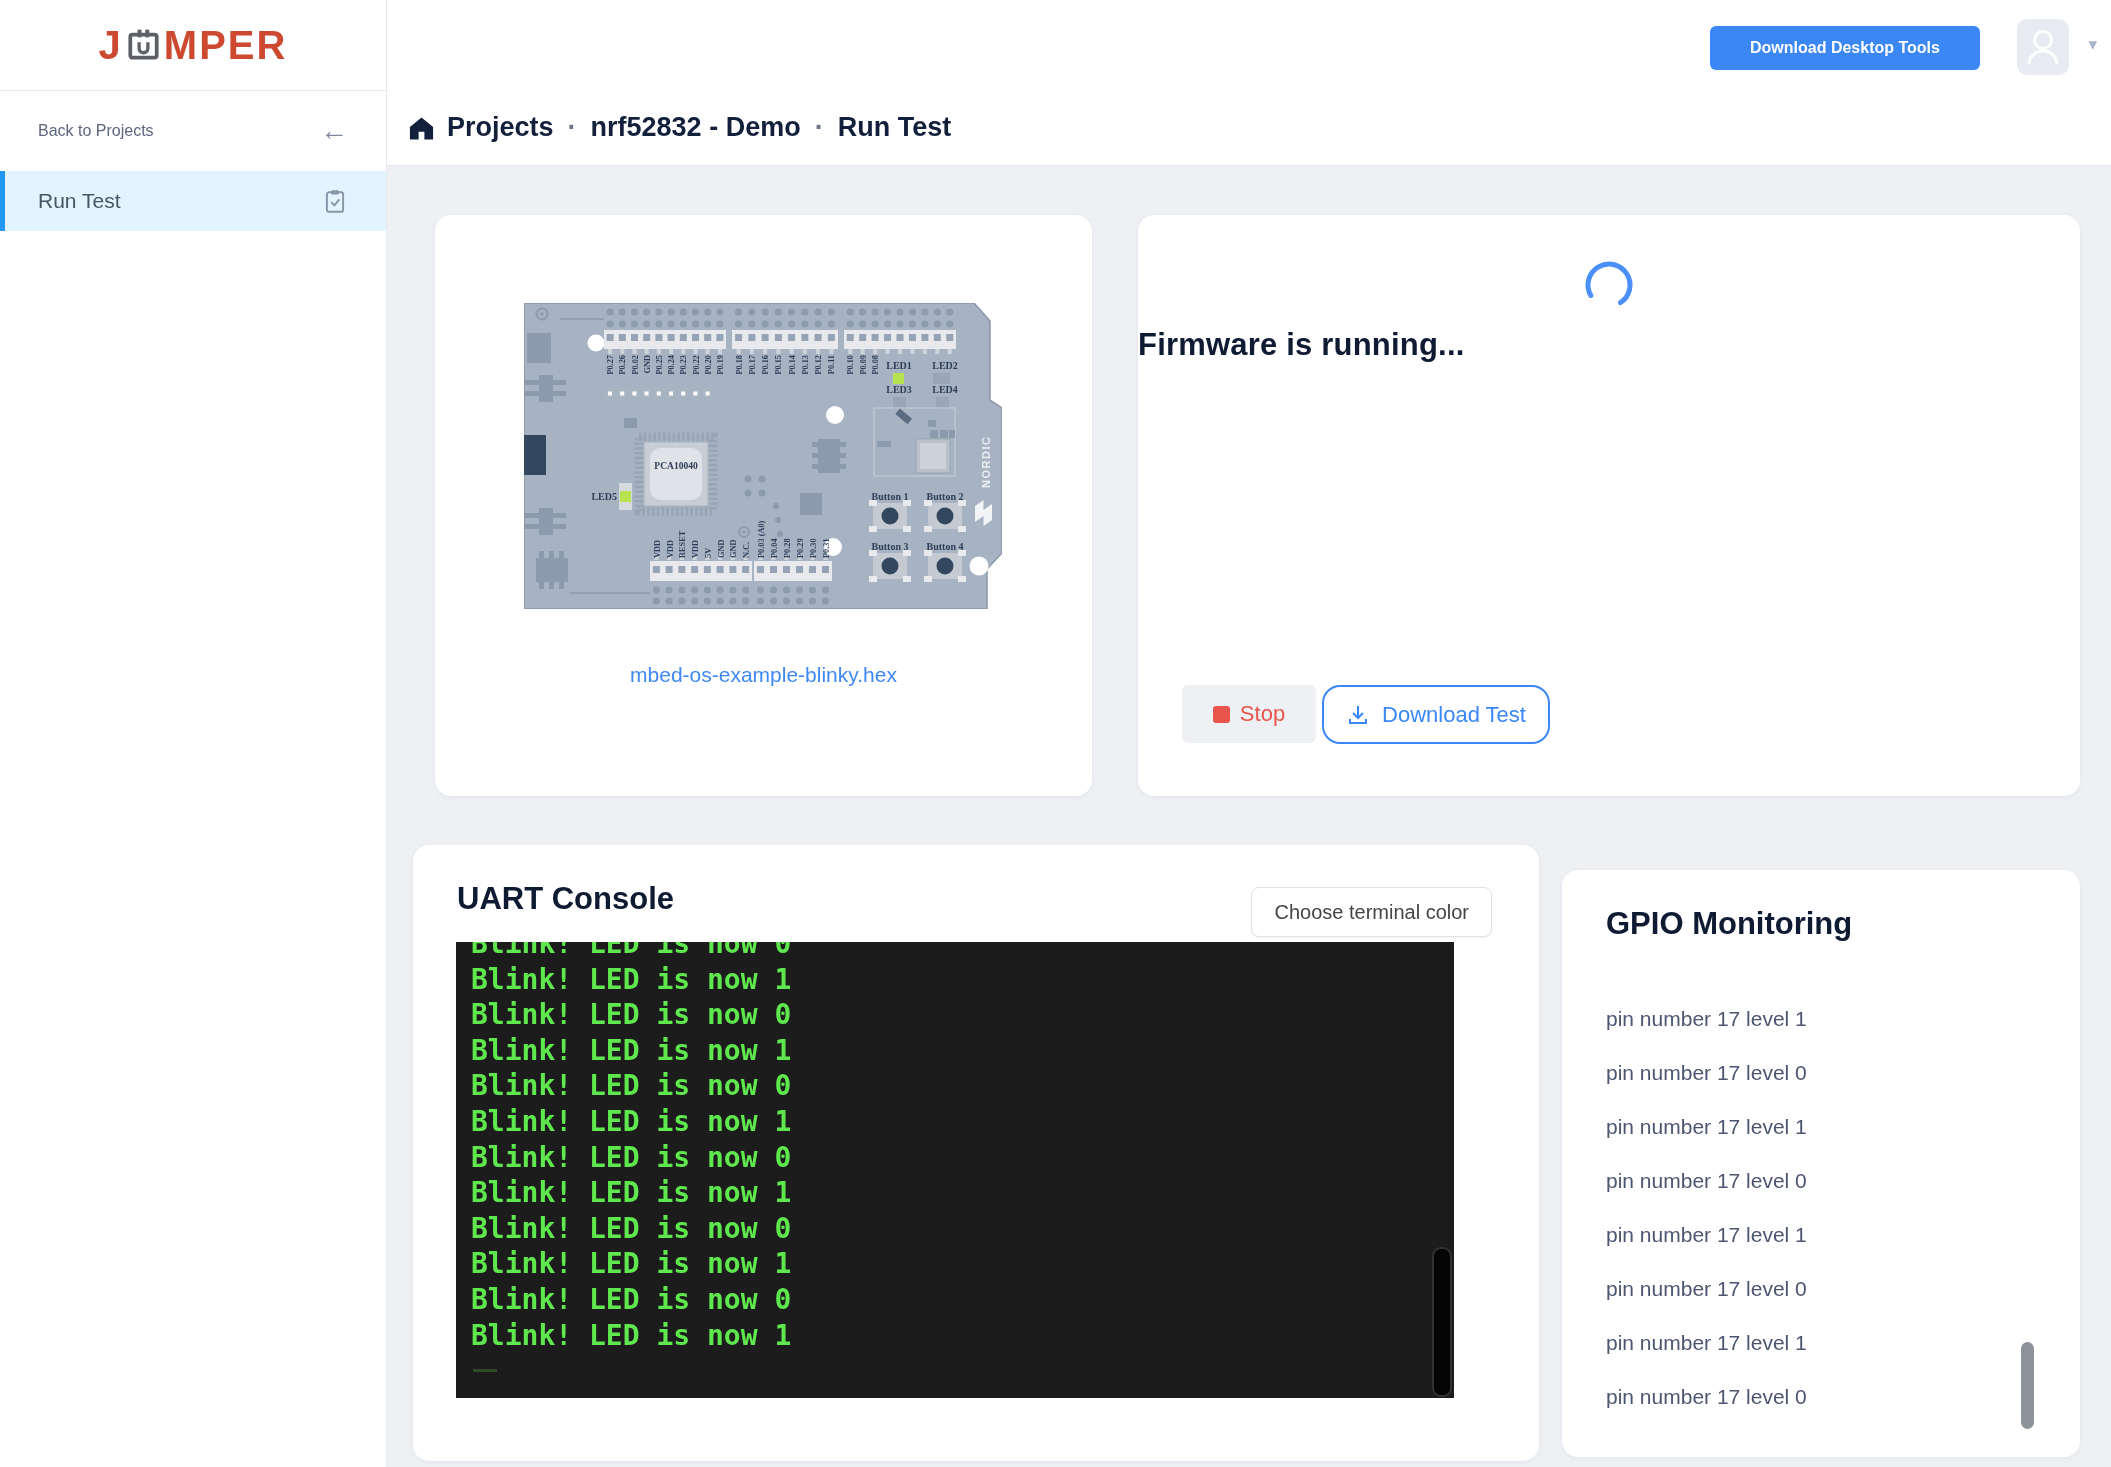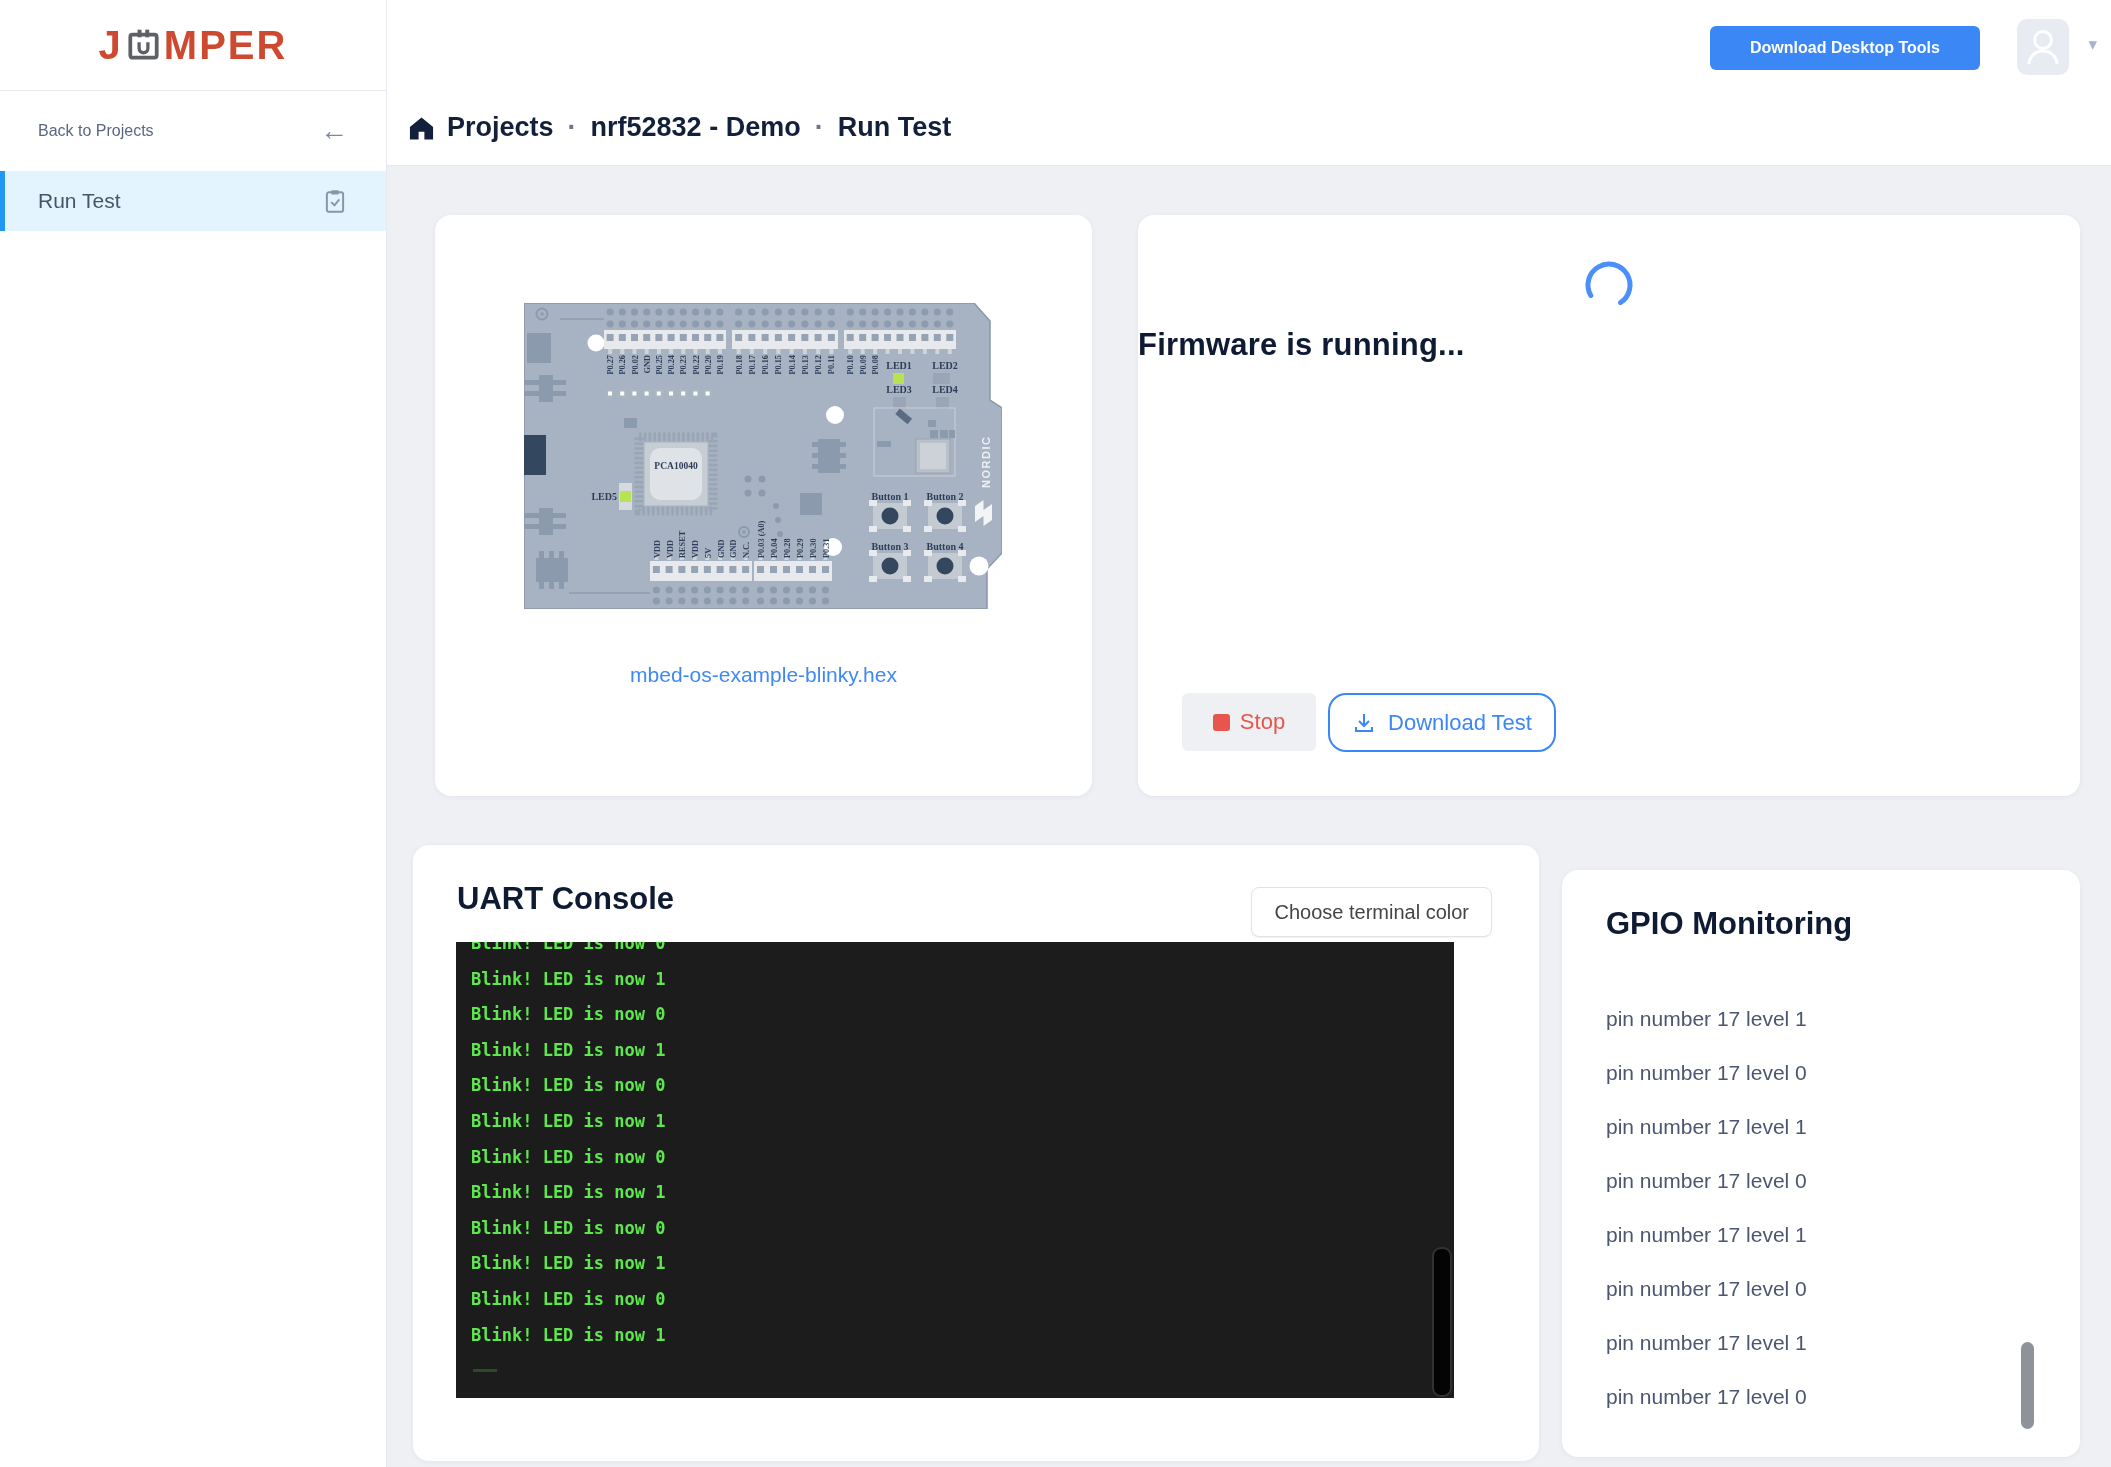--- a/index.html
+++ b/index.html
@@ -37,31 +37,31 @@
   .board-card{left:435px;top:215px;width:657px;height:581px;}
   .fw-card{left:1138px;top:215px;width:942px;height:581px;}
   .uart-card{left:413px;top:845px;width:1082px;height:616px;padding-left:44px;}
   .gpio-card{left:1562px;top:870px;width:518px;height:587px;}
 
   .board{position:absolute;left:89px;top:88px;}
   .hex-link{position:absolute;left:0;right:0;top:448px;text-align:center;font-size:21px;color:#3f88f6;text-decoration:none;cursor:pointer;}
 
   .spinner{position:absolute;left:50%;top:44px;margin-left:-26px;}
   .fw-status{position:absolute;left:0;right:0;top:112px;font-size:31px;font-weight:bold;color:#0f1b33;letter-spacing:.2px;}
-  .fw-actions{position:absolute;left:44px;bottom:44px;display:flex;gap:12px;}
+  .fw-actions{position:absolute;left:44px;bottom:52px;display:flex;gap:6px;}
   .stop-btn{width:134px;height:58px;background:#eef0f3;border:none;border-radius:6px;display:flex;align-items:center;justify-content:center;gap:10px;font-family:"Liberation Sans",sans-serif;font-size:22px;color:#e8554d;cursor:pointer;}
   .stop-sq{width:17px;height:17px;background:#e8554d;border-radius:3px;}
   .dl-test-btn{width:228px;height:59px;background:#fff;border:2px solid #3b87f6;border-radius:18px;display:flex;align-items:center;justify-content:center;gap:12px;font-family:"Liberation Sans",sans-serif;font-size:22px;color:#3b87f6;cursor:pointer;}
 
   .card-title{position:absolute;left:44px;top:36px;margin:0;font-size:31px;font-weight:bold;color:#0f1b33;}
   .choose-color{position:absolute;right:47px;top:42px;height:50px;padding:0 22px;background:#fff;border:1px solid #e2e2e2;border-radius:8px;box-shadow:0 1px 2px rgba(0,0,0,.05);font-family:"Liberation Sans",sans-serif;font-size:20px;color:#454545;cursor:pointer;}
 
   .terminal{position:absolute;left:43px;top:97px;width:998px;height:456px;background:#1c1c1c;overflow:hidden;}
   .term-lines{margin:-16px 0 0 0;padding-left:15px;}
-  .term-line{font-family:"DejaVu Sans Mono",monospace;font-weight:bold;font-size:17px;line-height:35.6px;color:#5fe74e;white-space:pre;}
+  .term-line{font-family:"DejaVu Sans Mono",monospace;font-weight:bold;font-size:28px;line-height:35.6px;color:#5fe74e;white-space:pre;}
   .term-cursor{width:24px;height:3px;background:#2e4a28;margin:16px 0 0 17px;}
   .term-scrollbar{position:absolute;right:2px;top:305px;width:16px;height:146px;background:#040404;border:2px solid #323232;border-radius:9px;}
 
   .gpio-list{position:absolute;left:44px;top:122px;right:60px;}
   .gpio-item{font-size:21px;color:#4c5670;height:54px;line-height:54px;}
   .gpio-scrollbar{position:absolute;right:46px;top:472px;width:13px;height:87px;background:#8e9299;border-radius:7px;}
 
   
   .pin-label{font-family:"Liberation Serif",serif;font-weight:bold;font-size:8.3px;fill:#2e3d57;}
   .board-label{font-family:"Liberation Serif",serif;font-weight:bold;font-size:10px;fill:#2e3d57;}

